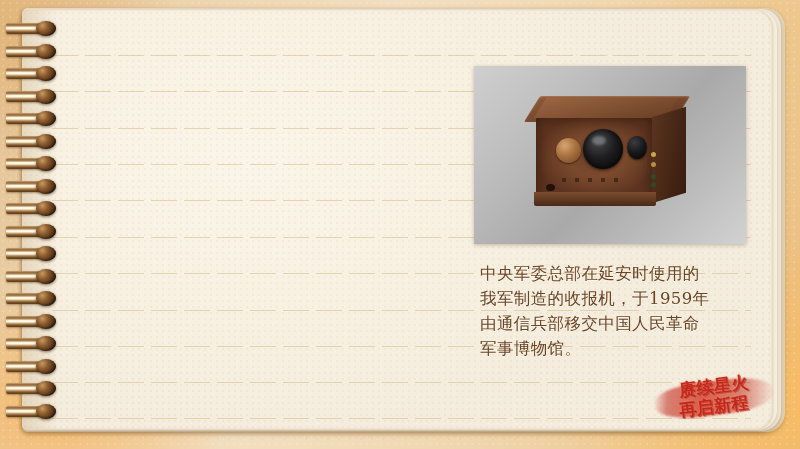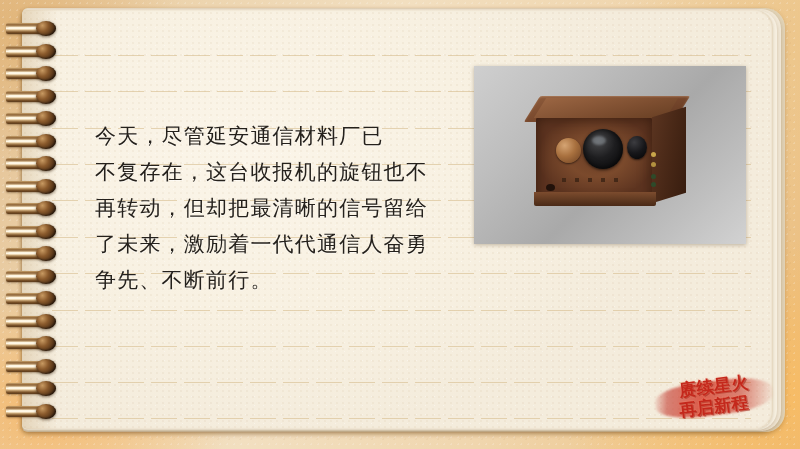--- a/index.html
+++ b/index.html
@@ -307,45 +307,44 @@
       <div class="ring" style="top: 381px;">
         <div class="shaft"></div>
         <div class="bulb"></div>
       </div>
       <div class="ring" style="top: 403.5px;">
         <div class="shaft"></div>
         <div class="bulb"></div>
       </div>
     </div>
 
-  <div class="body-text">今天，尽管延安通信材料厂已
-不复存在，这台收报机的旋钮也不
-再转动，但却把最清晰的信号留给
-了未来，激励着一代代通信人奋勇
-争先、不断前行。</div>
 
   <div class="photo">
     <div class="radio">
       <div class="r-top"></div>
       <div class="r-top2"></div>
       <div class="r-side"></div>
       <div class="r-front"></div>
       <div class="knob-l"></div>
       <div class="knob-c"></div>
       <div class="knob-r"></div>
       <div class="term t1"></div>
       <div class="term t2"></div>
       <div class="term t3"></div>
       <div class="term t4"></div>
       <div class="screws"></div>
       <div class="hole"></div>
       <div class="r-base"></div>
     </div>
   </div>
 
+  <div class="caption">中央军委总部在延安时使用的
+我军制造的收报机，于1959年
+由通信兵部移交中国人民革命
+军事博物馆。</div>
 
   <div class="logo">
     <div class="brush"></div>
     <div class="ln ln1">赓续星火</div>
     <div class="ln ln2">再启新程</div>
   </div>
 
 </div>
 
 </body></html>

